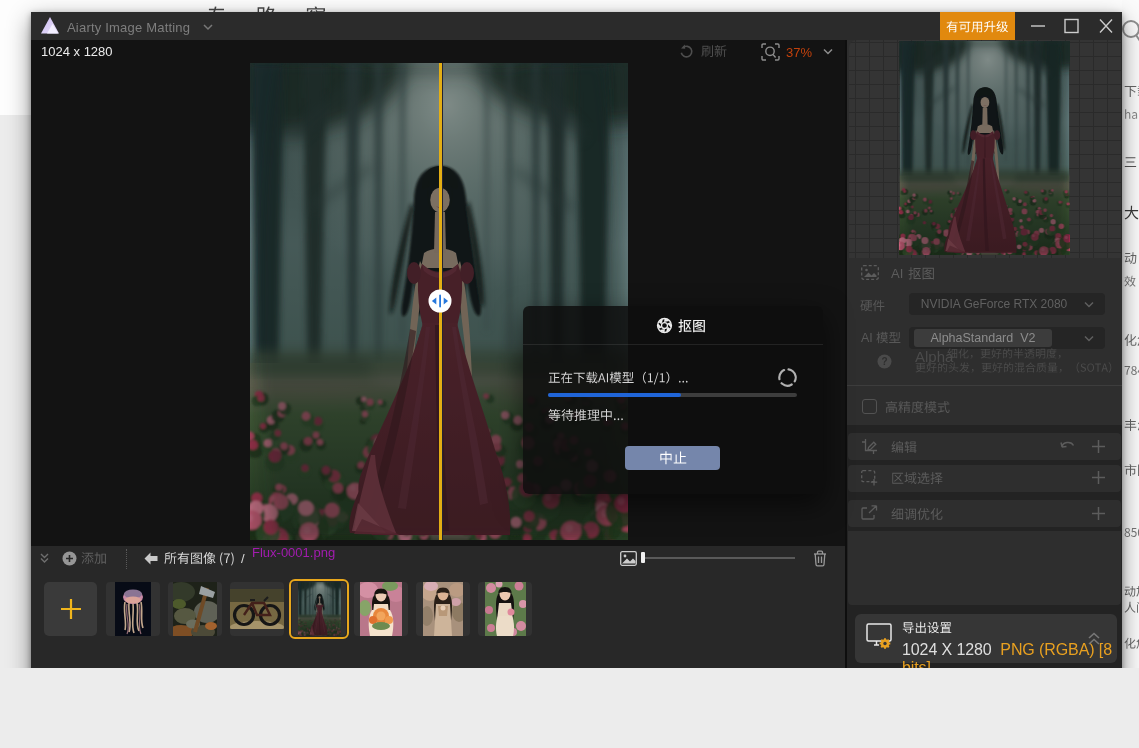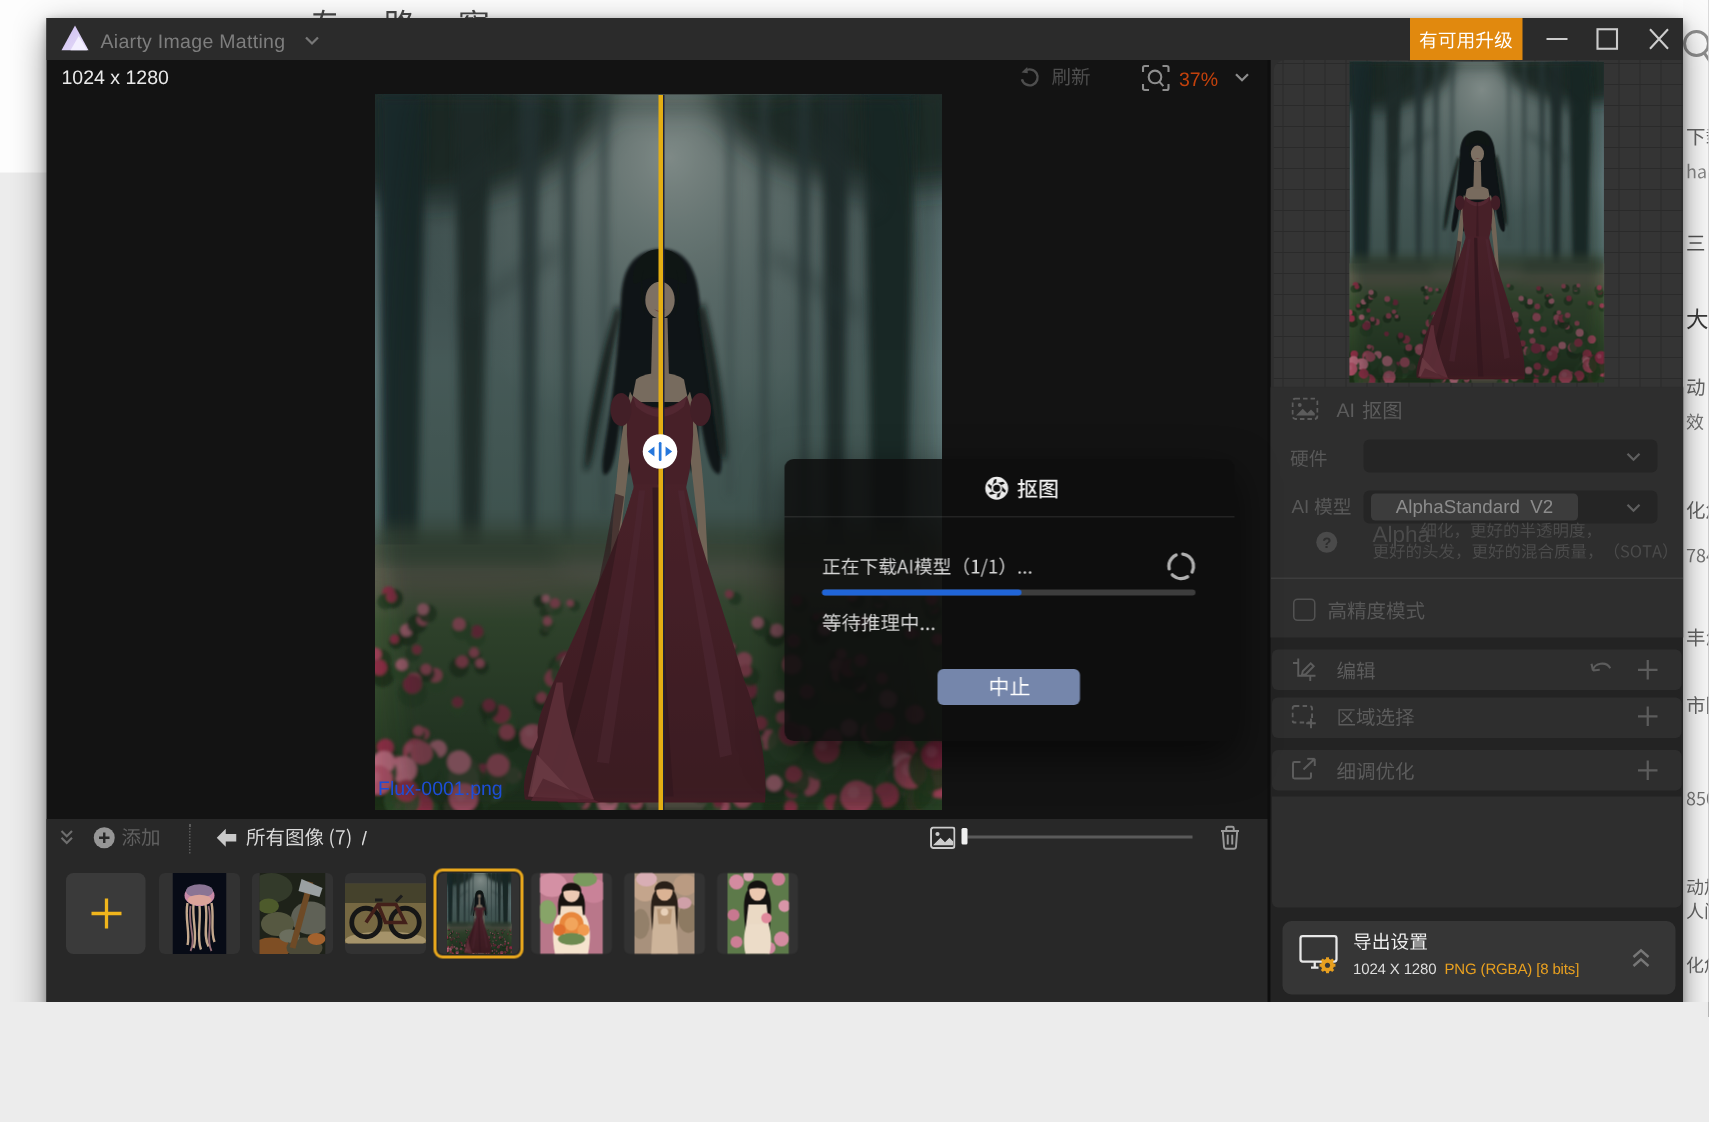--- a/index.html
+++ b/index.html
@@ -669,21 +669,21 @@
 <div class="abs" style="left:126px;top:549px;width:0;height:20px;border-left:1px dotted #5a5a5a"></div>
 <svg class="abs" style="left:143px;top:551px" width="16" height="15" viewBox="0 0 16 15">
       <path d="M7.5 1.5 L1.5 7.5 L7.5 13.5 L7.5 10 L14.5 10 L14.5 5 L7.5 5 Z" fill="#c9c9c9"></path>
     </svg>
 <svg style="position:absolute;left:164.0px;top:548.0px;overflow:visible" width="75" height="20" viewBox="0 0 75 20">
       <g transform="translate(0,14.95)">
         <path d="M6.9 -9.6V-5.3C6.9 -3.5 6.8 -1.2 5.3 0.4C5.5 0.5 5.9 0.9 6.0 1.1C7.7 -0.6 7.9 -3.3 7.9 -5.3V-5.6H10.0V1.0H10.9V-5.6H12.5V-6.5H7.9V-8.9C9.4 -9.1 11.1 -9.5 12.2 -9.9L11.5 -10.8C10.5 -10.3 8.6 -9.9 6.9 -9.6ZM2.2 -4.7V-5.1V-6.8H4.8V-4.7ZM5.7 -10.6C4.7 -10.2 2.8 -9.8 1.3 -9.6V-5.1C1.3 -3.4 1.2 -1.1 0.4 0.4C0.6 0.6 1.0 0.9 1.2 1.1C1.9 -0.3 2.1 -2.2 2.2 -3.8H5.7V-7.7H2.2V-8.9C3.7 -9.1 5.3 -9.4 6.4 -9.8Z M18.1 -10.9C17.9 -10.4 17.7 -9.8 17.5 -9.2H13.8V-8.3H17.1C16.3 -6.6 15.1 -5.0 13.5 -4.0C13.7 -3.8 14.0 -3.4 14.1 -3.2C15.0 -3.8 15.7 -4.5 16.3 -5.3V1.0H17.3V-1.5H22.7V-0.2C22.7 0.0 22.7 0.1 22.4 0.1C22.2 0.1 21.4 0.1 20.5 0.1C20.7 0.3 20.8 0.7 20.9 1.0C22.0 1.0 22.7 1.0 23.1 0.9C23.6 0.7 23.7 0.4 23.7 -0.2V-6.8H17.4C17.7 -7.3 17.9 -7.8 18.2 -8.3H25.2V-9.2H18.6C18.7 -9.7 18.9 -10.2 19.1 -10.7ZM17.3 -3.8H22.7V-2.4H17.3ZM17.3 -4.6V-5.9H22.7V-4.6Z M30.9 -3.6C31.9 -3.4 33.2 -3.0 34.0 -2.6L34.4 -3.2C33.6 -3.6 32.3 -4.0 31.3 -4.2ZM29.6 -2.0C31.4 -1.8 33.6 -1.2 34.9 -0.8L35.3 -1.5C34.0 -1.9 31.8 -2.4 30.0 -2.6ZM27.1 -10.3V1.0H28.0V0.5H36.9V1.0H37.9V-10.3ZM28.0 -0.4V-9.5H36.9V-0.4ZM31.4 -9.2C30.7 -8.1 29.6 -7.1 28.5 -6.5C28.7 -6.3 29.0 -6.0 29.2 -5.9C29.6 -6.1 30.0 -6.4 30.4 -6.8C30.8 -6.4 31.3 -6.0 31.8 -5.6C30.7 -5.1 29.4 -4.7 28.3 -4.5C28.4 -4.3 28.6 -3.9 28.7 -3.7C30.0 -4.0 31.4 -4.5 32.6 -5.1C33.7 -4.6 34.9 -4.1 36.2 -3.8C36.3 -4.1 36.5 -4.4 36.7 -4.6C35.6 -4.8 34.4 -5.1 33.4 -5.6C34.4 -6.3 35.2 -7.0 35.7 -7.9L35.2 -8.2L35.0 -8.2H31.7C31.9 -8.4 32.0 -8.7 32.2 -8.9ZM30.9 -7.3 31.0 -7.4H34.4C33.9 -6.9 33.3 -6.4 32.6 -6.0C31.9 -6.4 31.3 -6.9 30.9 -7.3Z M45.3 -9.2H47.7C47.4 -8.9 47.2 -8.5 46.9 -8.2H44.5C44.8 -8.5 45.1 -8.9 45.3 -9.2ZM45.3 -10.9C44.8 -9.8 43.8 -8.4 42.3 -7.4C42.5 -7.3 42.8 -7.0 43.0 -6.8C43.2 -7.0 43.4 -7.2 43.7 -7.4V-5.4H45.7C45.0 -4.8 44.1 -4.3 42.7 -3.8C42.9 -3.7 43.2 -3.4 43.3 -3.2C44.5 -3.6 45.3 -4.1 45.9 -4.5C46.1 -4.4 46.3 -4.2 46.5 -3.9C45.6 -3.1 44.0 -2.3 42.7 -2.0C42.9 -1.8 43.1 -1.5 43.3 -1.3C44.4 -1.7 45.9 -2.6 46.9 -3.4C47.0 -3.1 47.1 -2.9 47.2 -2.7C46.1 -1.6 44.2 -0.6 42.6 -0.1C42.8 0.0 43.0 0.4 43.2 0.6C44.6 0.1 46.2 -0.8 47.3 -1.8C47.5 -1.0 47.3 -0.3 47.0 -0.0C46.9 0.2 46.7 0.2 46.4 0.2C46.2 0.2 45.9 0.2 45.5 0.2C45.7 0.4 45.8 0.8 45.8 1.0C46.1 1.0 46.4 1.0 46.6 1.0C47.0 1.0 47.4 0.9 47.7 0.6C48.3 0.1 48.5 -1.4 48.0 -2.7L48.7 -3.0C49.1 -1.6 49.9 -0.4 51.0 0.3C51.1 0.1 51.4 -0.3 51.6 -0.4C50.6 -1.0 49.8 -2.1 49.4 -3.4C49.9 -3.6 50.4 -3.9 50.8 -4.2L50.2 -4.8C49.6 -4.4 48.6 -3.8 47.8 -3.4C47.5 -4.0 47.1 -4.6 46.5 -5.0L46.8 -5.4H50.7V-8.2H47.9C48.3 -8.6 48.7 -9.1 48.9 -9.6L48.4 -10.0L48.2 -10.0H45.8L46.3 -10.7ZM44.5 -7.4H46.8C46.8 -7.0 46.6 -6.6 46.3 -6.1H44.5ZM47.6 -7.4H49.8V-6.1H47.3C47.5 -6.6 47.6 -7.0 47.6 -7.4ZM42.4 -10.9C41.7 -8.9 40.6 -7.0 39.4 -5.7C39.6 -5.5 39.8 -5.0 39.9 -4.7C40.3 -5.1 40.7 -5.6 41.1 -6.1V1.0H42.0V-7.6C42.5 -8.6 43.0 -9.6 43.3 -10.6Z M58.0 2.5 58.7 2.2C57.6 0.4 57.1 -1.8 57.1 -4.0C57.1 -6.2 57.6 -8.4 58.7 -10.3L58.0 -10.6C56.8 -8.7 56.1 -6.6 56.1 -4.0C56.1 -1.5 56.8 0.6 58.0 2.5Z M61.9 0.0H63.1C63.3 -3.7 63.7 -6.0 65.9 -8.8V-9.5H59.9V-8.5H64.6C62.7 -5.9 62.0 -3.6 61.9 0.0Z M67.8 2.5C69.0 0.6 69.7 -1.5 69.7 -4.0C69.7 -6.6 69.0 -8.7 67.8 -10.6L67.1 -10.3C68.2 -8.4 68.7 -6.2 68.7 -4.0C68.7 -1.8 68.2 0.4 67.1 2.2Z" fill="#dadada"></path>
       </g>
     </svg>
 <div class="abs" style="left:241px;top:551px;font-size:13px;color:#dadada">/</div>
-<div class="abs" style="left:252px;top:518px;font-size:13px;color:#1d4ed8">Flux-0001.png</div>
+<div class="abs" style="left:252px;top:545px;font-size:13px;color:#a21caf">Flux-0001.png</div>
 <svg class="abs" style="left:620px;top:551px" width="17" height="15" viewBox="0 0 17 15">
       <rect x="0.7" y="0.7" width="15.6" height="13.6" rx="1.5" fill="none" stroke="#cccccc" stroke-width="1.3"></rect>
       <circle cx="5" cy="5" r="1.4" fill="#cccccc"></circle>
       <path d="M2 12.5 L7 7.5 L10 10.5 L13 7.5 L15.5 10 L15.5 12.5 Z" fill="#cccccc"></path>
     </svg>
 <div class="abs" style="left:641px;top:552px;width:4px;height:11px;background:#f0f0f0;border-radius:1px"></div>
 <div class="abs" style="left:645px;top:557px;width:150px;height:2px;background:#5a5a5a"></div>
 <svg class="abs" style="left:812px;top:550px" width="16" height="17" viewBox="0 0 16 17">
       <g fill="none" stroke="#999999" stroke-width="1.3">
         <path d="M2 4 H14"></path>
@@ -803,20 +803,21 @@
       <g transform="translate(0,15.52)">
         <path d="M12.7 -10.6H5.6V0.5H13.0V-0.4H6.6V-9.6H12.7ZM2.5 -11.3V-8.6H0.6V-7.7H2.5V-4.7C1.7 -4.5 1.0 -4.3 0.5 -4.2L0.8 -3.2L2.5 -3.7V-0.2C2.5 0.0 2.4 0.1 2.2 0.1C2.0 0.1 1.4 0.1 0.8 0.1C0.9 0.3 1.1 0.7 1.1 1.0C2.0 1.0 2.6 1.0 3.0 0.8C3.3 0.7 3.4 0.4 3.4 -0.2V-4.0L5.1 -4.5L5.0 -5.5L3.4 -5.0V-7.7H5.0V-8.6H3.4V-11.3ZM11.0 -8.8C10.7 -7.8 10.2 -6.8 9.8 -5.9C9.1 -6.8 8.4 -7.7 7.7 -8.5L7.0 -8.0C7.7 -7.1 8.5 -6.0 9.2 -5.0C8.5 -3.7 7.7 -2.6 6.8 -1.7C7.0 -1.6 7.4 -1.2 7.6 -1.1C8.4 -1.9 9.1 -3.0 9.8 -4.1C10.5 -3.1 11.1 -2.2 11.4 -1.4L12.2 -2.0C11.8 -2.8 11.2 -3.9 10.4 -5.0C11.0 -6.2 11.5 -7.4 12.0 -8.6Z M18.6 -3.8C19.6 -3.5 21.0 -3.1 21.8 -2.7L22.2 -3.4C21.4 -3.7 20.1 -4.2 19.0 -4.4ZM17.2 -2.1C19.1 -1.8 21.4 -1.3 22.7 -0.8L23.2 -1.6C21.8 -2.0 19.5 -2.5 17.7 -2.7ZM14.6 -10.7V1.1H15.6V0.5H24.9V1.1H25.9V-10.7ZM15.6 -0.4V-9.8H24.9V-0.4ZM19.1 -9.6C18.4 -8.5 17.3 -7.4 16.1 -6.7C16.3 -6.6 16.7 -6.3 16.8 -6.1C17.2 -6.4 17.6 -6.7 18.0 -7.1C18.5 -6.6 19.0 -6.2 19.5 -5.9C18.3 -5.3 17.1 -4.9 15.8 -4.7C16.0 -4.5 16.2 -4.1 16.3 -3.8C17.7 -4.2 19.1 -4.7 20.4 -5.3C21.5 -4.7 22.8 -4.3 24.0 -4.0C24.2 -4.2 24.4 -4.6 24.6 -4.8C23.4 -5.0 22.2 -5.3 21.2 -5.8C22.2 -6.5 23.0 -7.3 23.6 -8.2L23.0 -8.5L22.9 -8.5H19.4C19.6 -8.7 19.8 -9.0 19.9 -9.3ZM18.6 -7.6 18.7 -7.7H22.2C21.7 -7.2 21.1 -6.7 20.3 -6.3C19.6 -6.7 19.0 -7.1 18.6 -7.6Z" fill="#5c5c5c"></path>
       </g>
     </svg>
 <svg style="position:absolute;left:860.0px;top:295.6px;overflow:visible" width="29" height="19" viewBox="0 0 29 19">
       <g transform="translate(0,14.37)">
         <path d="M5.4 -7.9V-3.2H7.9C7.8 -2.6 7.7 -2.0 7.3 -1.4C6.8 -1.8 6.5 -2.3 6.2 -2.8L5.4 -2.6C5.7 -1.9 6.2 -1.3 6.7 -0.8C6.2 -0.4 5.5 0.0 4.5 0.3C4.7 0.5 5.0 0.8 5.1 1.0C6.1 0.7 6.9 0.2 7.4 -0.3C8.5 0.4 9.9 0.8 11.6 1.0C11.7 0.8 11.9 0.4 12.1 0.2C10.4 0.1 9.0 -0.3 8.0 -0.9C8.5 -1.6 8.7 -2.4 8.8 -3.2H11.6V-7.9H8.9V-9.1H11.9V-10.0H5.1V-9.1H8.0V-7.9ZM6.2 -5.2H8.0V-4.6L8.0 -3.9H6.2ZM8.9 -3.9 8.9 -4.6V-5.2H10.8V-3.9ZM6.2 -7.2H8.0V-5.9H6.2ZM8.9 -7.2H10.8V-5.9H8.9ZM0.6 -9.8V-9.0H2.2C1.9 -7.1 1.3 -5.3 0.4 -4.1C0.6 -3.9 0.8 -3.3 0.8 -3.1C1.1 -3.4 1.3 -3.7 1.5 -4.1V0.4H2.3V-0.6H4.8V-6.0H2.3C2.6 -6.9 2.9 -7.9 3.1 -9.0H4.9V-9.8ZM2.3 -5.1H4.0V-1.4H2.3Z M16.5 -4.3V-3.4H20.1V1.0H21.0V-3.4H24.4V-4.3H21.0V-7.0H23.9V-7.9H21.0V-10.4H20.1V-7.9H18.4C18.5 -8.5 18.7 -9.1 18.8 -9.7L17.9 -9.9C17.6 -8.2 17.1 -6.6 16.4 -5.6C16.6 -5.5 17.0 -5.2 17.2 -5.1C17.5 -5.6 17.8 -6.3 18.1 -7.0H20.1V-4.3ZM15.8 -10.5C15.2 -8.6 14.1 -6.7 12.9 -5.5C13.1 -5.2 13.3 -4.8 13.4 -4.5C13.8 -5.0 14.2 -5.5 14.6 -6.0V1.0H15.5V-7.5C16.0 -8.3 16.4 -9.3 16.7 -10.2Z" fill="#585858"></path>
       </g>
     </svg>
 <div class="abs" style="left:909px;top:293px;width:196px;height:22px;background:#252525;border-radius:4px"></div>
+<div class="abs" style="left:909px;top:293px;width:170px;height:22px;font-size:12px;color:#606060;display:flex;align-items:center;justify-content:center">NVIDIA GeForce RTX 2080</div>
 <svg class="abs" style="left:1083px;top:301px" width="12" height="8" viewBox="0 0 12 8">
       <path d="M2 1.5 L6 5.5 L10 1.5" fill="none" stroke="#5f5f5f" stroke-width="1.5"></path>
     </svg>
 <div class="abs" style="left:861px;top:331px;font-size:12.5px;color:#585858">AI</div>
 <svg style="position:absolute;left:876.0px;top:327.6px;overflow:visible" width="29" height="19" viewBox="0 0 29 19">
       <g transform="translate(0,14.37)">
         <path d="M5.9 -5.2H10.2V-4.3H5.9ZM5.9 -6.8H10.2V-5.9H5.9ZM9.2 -10.5V-9.5H7.2V-10.5H6.3V-9.5H4.5V-8.7H6.3V-7.7H7.2V-8.7H9.2V-7.7H10.1V-8.7H11.8V-9.5H10.1V-10.5ZM5.0 -7.5V-3.6H7.6C7.5 -3.2 7.5 -2.9 7.4 -2.6H4.2V-1.8H7.1C6.6 -0.8 5.7 -0.2 3.9 0.2C4.1 0.4 4.3 0.8 4.4 1.0C6.6 0.5 7.6 -0.4 8.1 -1.8C8.7 -0.4 9.9 0.6 11.5 1.0C11.6 0.8 11.9 0.4 12.1 0.2C10.7 -0.1 9.6 -0.8 9.0 -1.8H11.8V-2.6H8.3C8.4 -2.9 8.5 -3.2 8.5 -3.6H11.2V-7.5ZM2.2 -10.5V-8.1H0.6V-7.2H2.2V-7.2C1.9 -5.5 1.1 -3.5 0.4 -2.5C0.6 -2.2 0.8 -1.8 0.9 -1.6C1.4 -2.3 1.8 -3.4 2.2 -4.7V1.0H3.1V-5.5C3.4 -4.8 3.8 -4.0 4.0 -3.6L4.6 -4.2C4.4 -4.6 3.4 -6.2 3.1 -6.7V-7.2H4.4V-8.1H3.1V-10.5Z M20.4 -9.8V-5.6H21.3V-9.8ZM22.8 -10.4V-4.8C22.8 -4.7 22.7 -4.6 22.5 -4.6C22.3 -4.6 21.7 -4.6 21.0 -4.6C21.1 -4.4 21.3 -4.0 21.3 -3.8C22.2 -3.8 22.8 -3.8 23.2 -3.9C23.6 -4.1 23.7 -4.3 23.7 -4.8V-10.4ZM17.4 -9.2V-7.4H15.8V-7.5V-9.2ZM13.3 -7.4V-6.6H14.9C14.7 -5.8 14.3 -4.9 13.2 -4.2C13.4 -4.1 13.7 -3.8 13.8 -3.6C15.1 -4.4 15.6 -5.5 15.7 -6.6H17.4V-3.9H18.2V-6.6H19.7V-7.4H18.2V-9.2H19.4V-10.0H13.8V-9.2H14.9V-7.5V-7.4ZM18.3 -4.2V-2.8H14.4V-1.9H18.3V-0.3H13.1V0.6H24.4V-0.3H19.3V-1.9H23.1V-2.8H19.3V-4.2Z" fill="#585858"></path>
       </g>
     </svg>
 <div class="abs" style="left:909px;top:327px;width:196px;height:22px;background:#252525;border-radius:4px"></div>
@@ -911,21 +912,21 @@
           <line x1="-3.8" y1="3.8" x2="3.8" y2="-3.8"></line>
         </g>
         <circle r="1.7" fill="#363636"></circle>
       </g>
     </svg>
 <svg style="position:absolute;left:902.0px;top:617.6px;overflow:visible" width="54" height="19" viewBox="0 0 54 19">
       <g transform="translate(0,14.37)">
         <path d="M2.6 -2.3C3.4 -1.6 4.3 -0.7 4.7 -0.0L5.4 -0.6C5.0 -1.2 4.1 -2.1 3.4 -2.8H8.1V-0.1C8.1 0.1 8.0 0.1 7.8 0.1C7.5 0.1 6.6 0.1 5.7 0.1C5.9 0.4 6.0 0.7 6.1 1.0C7.2 1.0 8.0 1.0 8.5 0.8C8.9 0.7 9.1 0.4 9.1 -0.1V-2.8H11.8V-3.6H9.1V-4.6H8.1V-3.6H0.8V-2.8H3.2ZM1.7 -9.6V-6.4C1.7 -5.2 2.3 -4.9 4.4 -4.9C4.8 -4.9 8.9 -4.9 9.4 -4.9C10.9 -4.9 11.4 -5.2 11.5 -6.5C11.2 -6.6 10.9 -6.7 10.6 -6.8C10.5 -5.9 10.3 -5.7 9.3 -5.7C8.4 -5.7 5.0 -5.7 4.3 -5.7C2.9 -5.7 2.7 -5.8 2.7 -6.4V-7.0H10.3V-10.0H1.7ZM2.7 -9.2H9.4V-7.9H2.7Z M13.8 -4.3V0.3H22.7V1.0H23.7V-4.3H22.7V-0.7H19.2V-5.1H23.2V-9.4H22.2V-6.0H19.2V-10.5H18.2V-6.0H15.3V-9.4H14.4V-5.1H18.2V-0.7H14.8V-4.3Z M26.5 -9.7C27.2 -9.1 28.0 -8.3 28.4 -7.7L29.1 -8.4C28.6 -8.9 27.8 -9.7 27.1 -10.3ZM25.5 -6.6V-5.7H27.3V-1.2C27.3 -0.6 26.9 -0.2 26.7 -0.1C26.9 0.1 27.1 0.5 27.2 0.8C27.4 0.5 27.7 0.2 29.9 -1.4C29.8 -1.6 29.7 -1.9 29.6 -2.2L28.2 -1.2V-6.6ZM31.1 -10.1V-8.7C31.1 -7.7 30.9 -6.7 29.2 -6.0C29.4 -5.8 29.7 -5.4 29.8 -5.2C31.6 -6.1 32.0 -7.5 32.0 -8.6V-9.2H34.2V-7.2C34.2 -6.2 34.4 -5.9 35.3 -5.9C35.4 -5.9 36.0 -5.9 36.2 -5.9C36.5 -5.9 36.7 -5.9 36.9 -5.9C36.9 -6.1 36.8 -6.5 36.8 -6.7C36.6 -6.7 36.4 -6.7 36.2 -6.7C36.0 -6.7 35.5 -6.7 35.4 -6.7C35.1 -6.7 35.1 -6.8 35.1 -7.2V-10.1ZM35.1 -4.1C34.6 -3.1 33.9 -2.3 33.1 -1.6C32.3 -2.3 31.6 -3.1 31.2 -4.1ZM29.8 -5.0V-4.1H30.4L30.3 -4.0C30.8 -2.9 31.5 -1.9 32.4 -1.1C31.4 -0.5 30.4 -0.1 29.3 0.2C29.4 0.4 29.6 0.8 29.7 1.0C30.9 0.7 32.1 0.2 33.1 -0.5C34.0 0.2 35.2 0.7 36.5 1.0C36.6 0.8 36.8 0.4 37.0 0.2C35.8 -0.1 34.8 -0.5 33.9 -1.1C34.9 -2.0 35.8 -3.2 36.3 -4.8L35.7 -5.0L35.5 -5.0Z M45.6 -9.3H47.8V-8.2H45.6ZM42.7 -9.3H44.8V-8.2H42.7ZM39.9 -9.3H41.9V-8.2H39.9ZM39.9 -5.3V-0.1H38.2V0.6H49.3V-0.1H47.6V-5.3H43.7L43.9 -6.1H49.0V-6.8H44.0L44.1 -7.5H48.7V-10.0H39.0V-7.5H43.2L43.1 -6.8H38.4V-6.1H43.0L42.8 -5.3ZM40.8 -0.1V-0.9H46.7V-0.1ZM40.8 -3.4H46.7V-2.7H40.8ZM40.8 -4.0V-4.7H46.7V-4.0ZM40.8 -2.1H46.7V-1.4H40.8Z" fill="#f0f0f0"></path>
       </g>
     </svg>
-<div class="abs" style="left:902px;top:641px;font-size:10px;color:#dedede;letter-spacing:-0.1px">1024 X 1280&nbsp;&nbsp;<span style="color:#e8a020">PNG (RGBA) [8 bits]</span></div>
+<div class="abs" style="left:902px;top:641px;font-size:16px;color:#dedede;letter-spacing:-0.1px">1024 X 1280&nbsp;&nbsp;<span style="color:#e8a020">PNG (RGBA) [8 bits]</span></div>
 <svg class="abs" style="left:1087px;top:631px" width="14" height="16" viewBox="0 0 14 16">
       <g fill="none" stroke="#777777" stroke-width="1.6">
         <path d="M2 7 L7 2.5 L12 7"></path>
         <path d="M2 13 L7 8.5 L12 13"></path>
       </g>
     </svg>
 <svg class="abs" style="left:859px;top:669px" width="262" height="60" viewBox="0 0 262 60">
       <defs>
         <linearGradient id="bg1" x1="0" y1="0" x2="0" y2="1">
           <stop offset="0" stop-color="#2a87f8"></stop>

